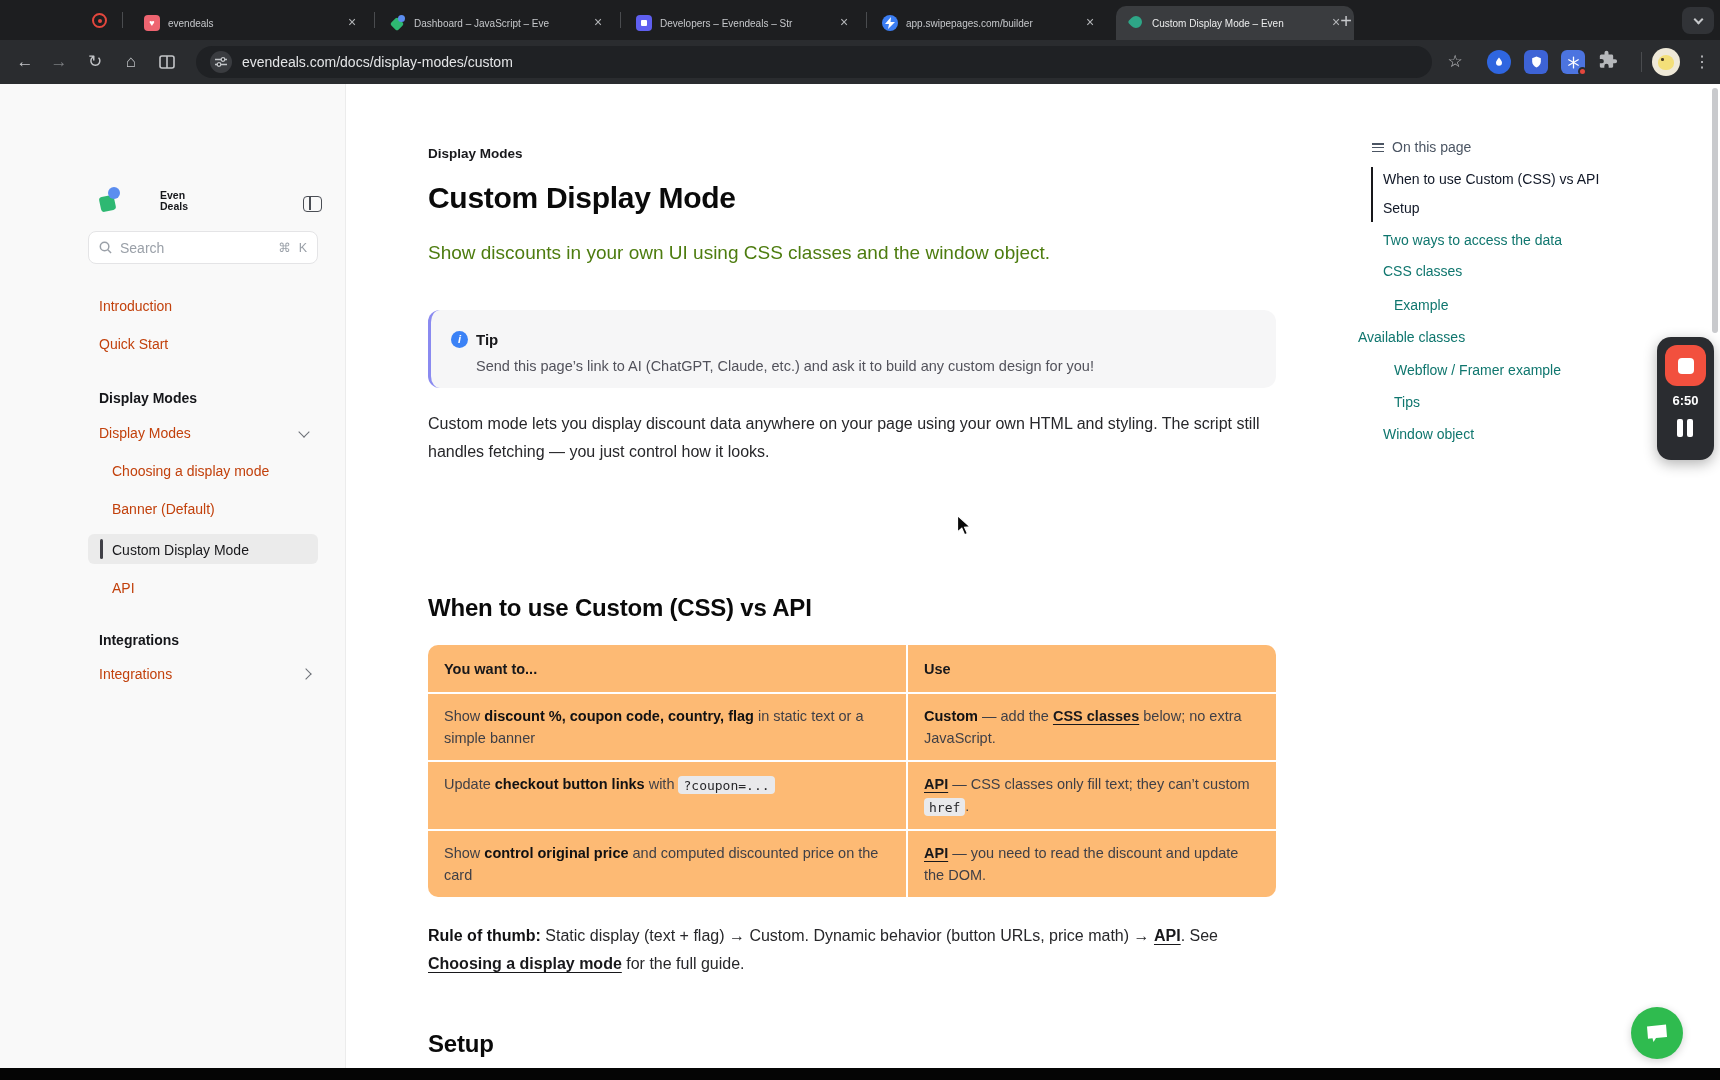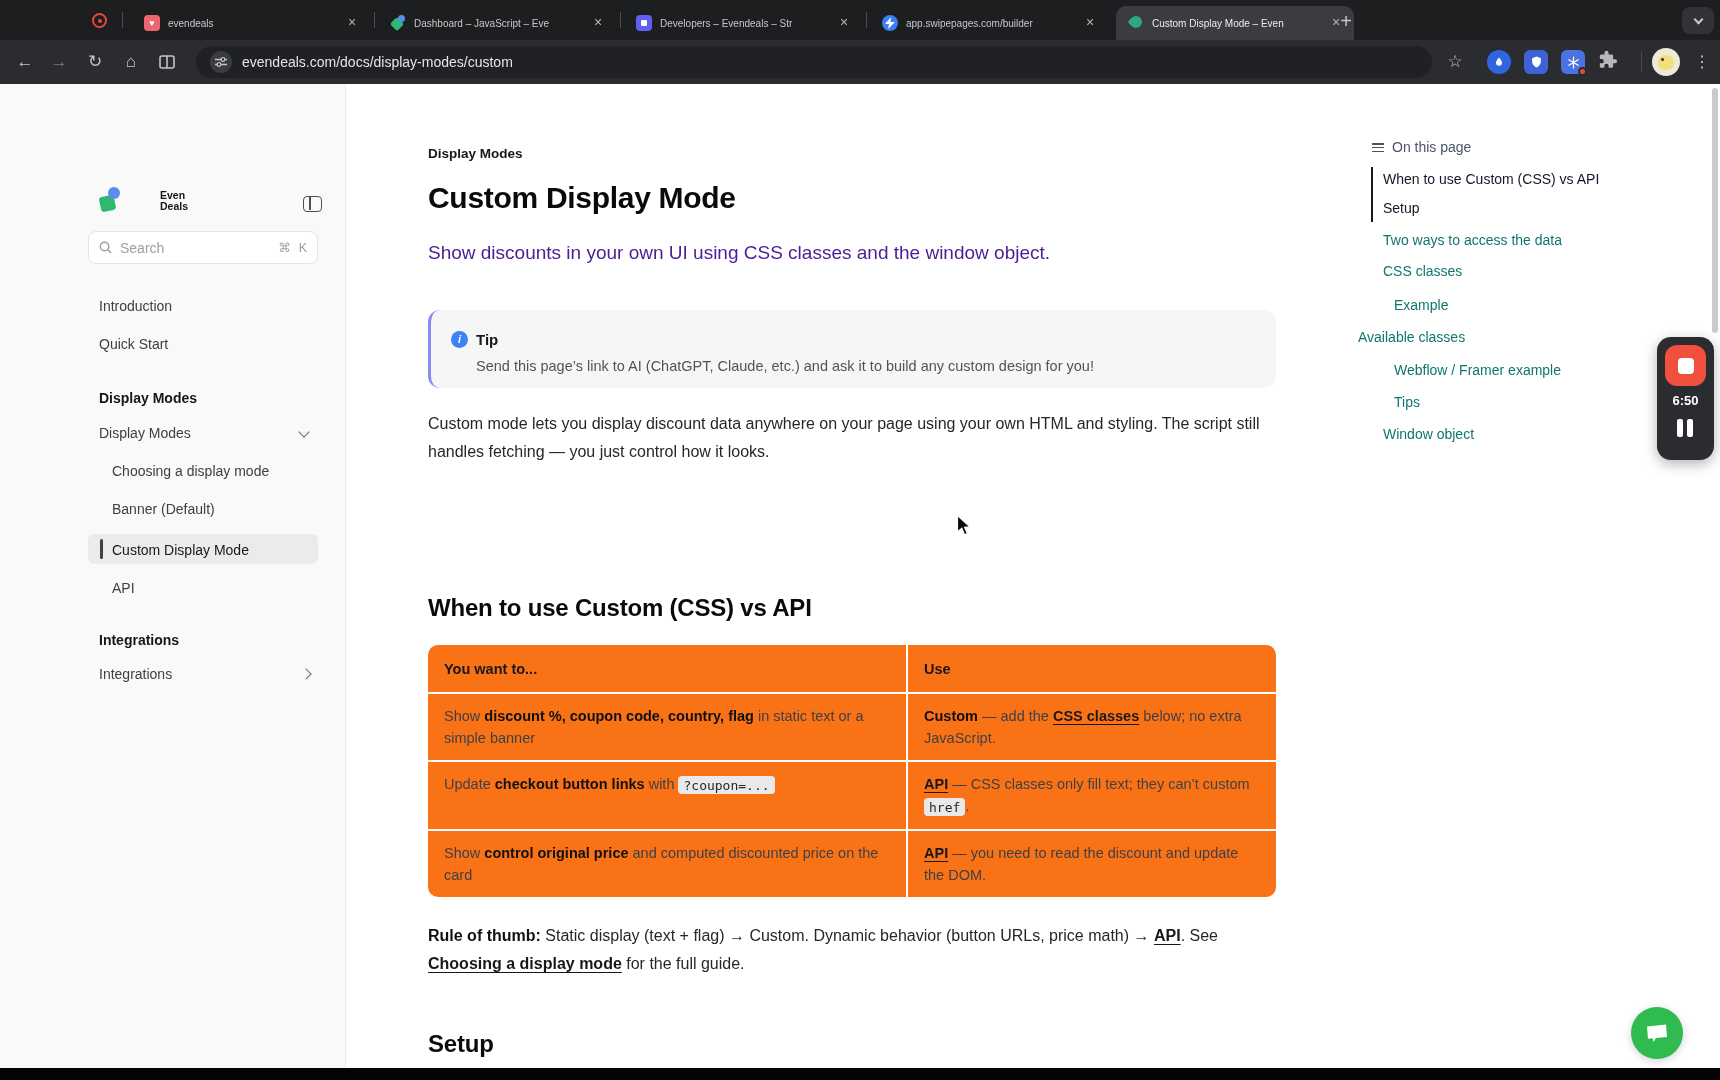--- a/index.html
+++ b/index.html
@@ -51,45 +51,45 @@
   .logo { position:absolute; left:99px; top:103px; display:flex; gap:6px; align-items:center; }
   .logo-mark { position:relative; width:27px; height:27px; }
   .logo-mark .tag { position:absolute; left:1px; top:9px; width:15px; height:15px; background:#2eb872; border-radius:3px; transform:rotate(-12deg); }
   .logo-mark .head { position:absolute; left:9px; top:0; width:12px; height:12px; background:#5b8def; border-radius:50%; }
   .logo-text { font-size:10.5px; line-height:10.5px; font-weight:700; color:#15161a;margin-left:28px; }
   .panel-toggle { position:absolute; left:303px; top:112px; width:19px; height:16px; border:1.6px solid #4b4e55; border-radius:4px; }
   .panel-toggle::after { content:""; position:absolute; left:5px; top:0; width:1.6px; height:13px; background:#4b4e55; }
   .searchbox { position:absolute; left:88px; top:147px; width:230px; height:33px; background:#fff; border:1px solid #e4e4e6; border-radius:8px; display:flex; align-items:center; padding:0 10px; gap:8px; }
   .search-ph { font-size:14px; color:#9aa0a8; flex:1; }
   .kbd { font-size:12.5px; color:#9aa0a8; }
-  .sb-item { position:absolute; left:99px; font-size:14px; color:#404040; white-space:nowrap; }
+  .sb-item { position:absolute; left:99px; font-size:14px; color:#c2410c; white-space:nowrap; }
   .sb-head { position:absolute; left:99px; font-size:14px; font-weight:700; color:#15161a; white-space:nowrap; }
   .sb-sub { left:112px; }
   .sb-active-bg { position:absolute; left:88px; top:450px; width:230px; height:30px; background:#ebebeb; border-radius:6px; }
   .sb-active-bar { position:absolute; left:100px; top:455px; width:2.5px; height:20px; background:#3f3f46; border-radius:2px; }
   .sb-chev-d { position:absolute; left:300px; width:8px; height:8px; border-right:1.7px solid #6b6f76; border-bottom:1.7px solid #6b6f76; transform:rotate(45deg); }
   .sb-chev-r { position:absolute; left:302px; width:8px; height:8px; border-right:1.7px solid #6b6f76; border-bottom:1.7px solid #6b6f76; transform:rotate(-45deg); }
 
   
   .eyebrow { position:absolute; left:428px; top:146px; font-size:13.5px; font-weight:600; color:#18181b; }
   .h1 { position:absolute; left:428px; top:181px; font-size:30px; font-weight:700; color:#0a0a0a; letter-spacing:-0.3px; }
-  .subtitle { position:absolute; left:428px; top:242px; font-size:19px; color:#4c1d95; }
+  .subtitle { position:absolute; left:428px; top:242px; font-size:19px; color:#4d7c0f; }
   .tip { position:absolute; left:428px; top:310px; width:848px; height:78px; background:#f6f6f7; border-radius:12px; border-left:3px solid #8a8af0; }
   .tip-ico { position:absolute; left:20px; top:21px; width:17px; height:17px; border-radius:50%; background:#3b82f6; color:#fff; font-size:11px; font-weight:700; line-height:17px; text-align:center; font-style:italic; }
   .tip-title { position:absolute; left:45px; top:21px; font-size:15px; font-weight:700; color:#18181b; }
   .tip-body { position:absolute; left:45px; top:48px; font-size:14.5px; color:#52525b; }
   .para { position:absolute; left:428px; width:836px; font-size:16px; line-height:28px; color:#27272a; }
   .para b, .b { font-weight:700; color:#111113; }
   .h2 { position:absolute; left:428px; font-size:24px; font-weight:700; color:#0a0a0a; letter-spacing:-0.2px; }
   a.doclink { color:#18181b; font-weight:600; text-decoration:underline; text-underline-offset:3px; cursor:pointer; }
   code.chip { font-family:"DejaVu Sans Mono", monospace; font-size:13px; background:#e9e9eb; border-radius:4px; padding:1.5px 5px; color:#27272a; }
 
   .dtable { position:absolute; left:428px; top:645px; width:848px; border-radius:10px; overflow:hidden; display:flex; flex-direction:column; gap:2px; background:#fff; }
   .trow { display:flex; gap:2px; }
-  .tcell { background:#f97316; padding:11px 16px; font-size:14.5px; line-height:22px; color:#3f3f46; }
+  .tcell { background:#fdba74; padding:11px 16px; font-size:14.5px; line-height:22px; color:#3f3f46; }
   .tcell.c1 { width:478px; }
   .tcell.c2 { width:368px; }
   .thead .tcell { font-weight:700; color:#18181b; padding-top:13px; padding-bottom:12px; }
 
   
   .toc-head { position:absolute; left:1392px; top:139px; font-size:14px; color:#4b5563; }
   .toc-burger { position:absolute; left:1372px; top:143px; width:12px; height:9px; }
   .toc-burger i { display:block; height:1.6px; background:#4b5563; margin-bottom:2.2px; }
   .toc-bar { position:absolute; left:1371px; top:167px; width:2px; height:55px; background:#18181b; }
   .toc-item { position:absolute; font-size:14px; color:#0f766e; white-space:nowrap; }

